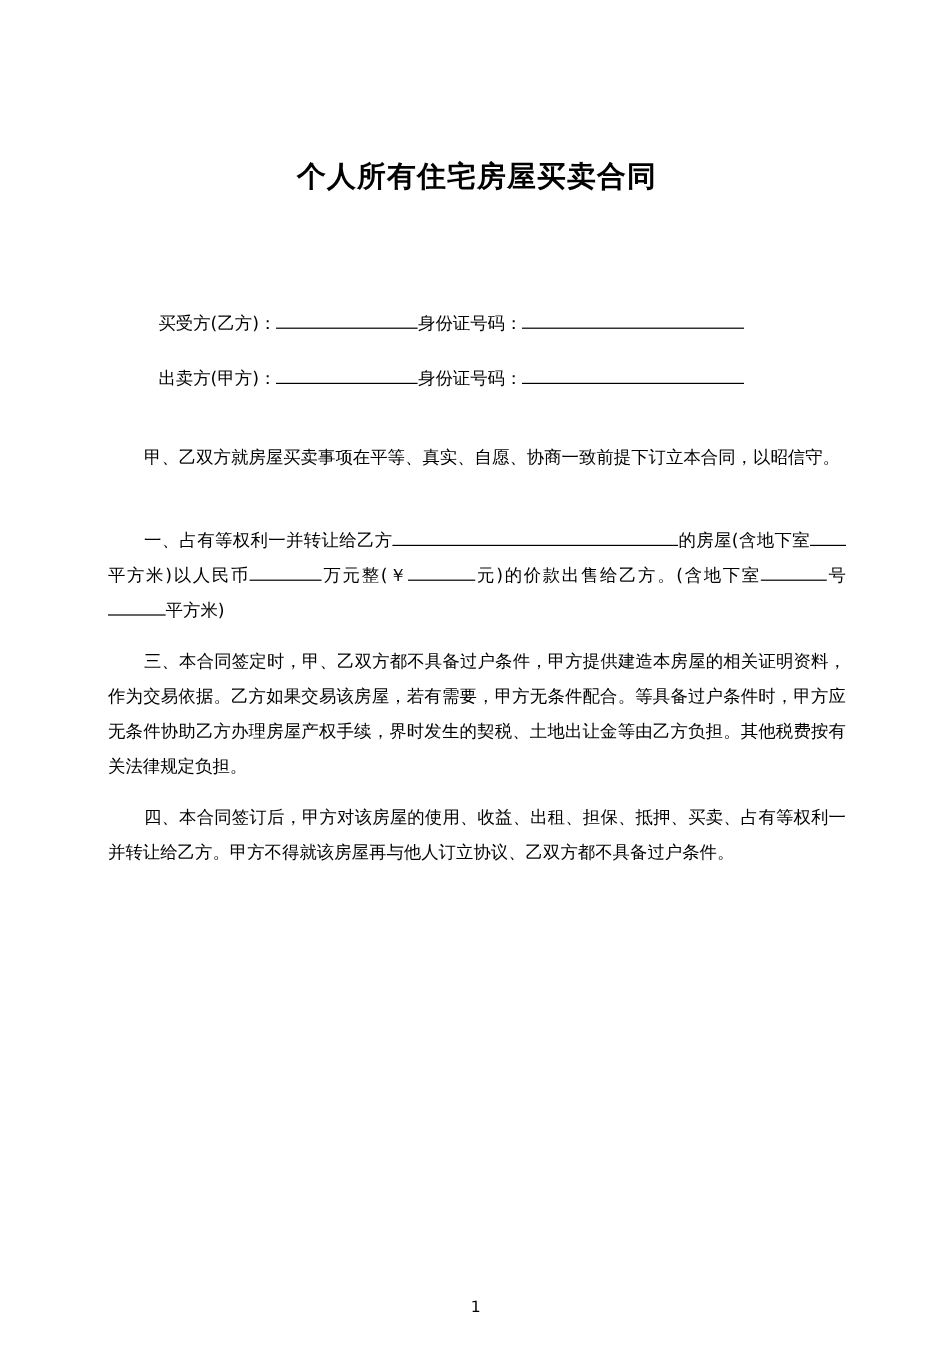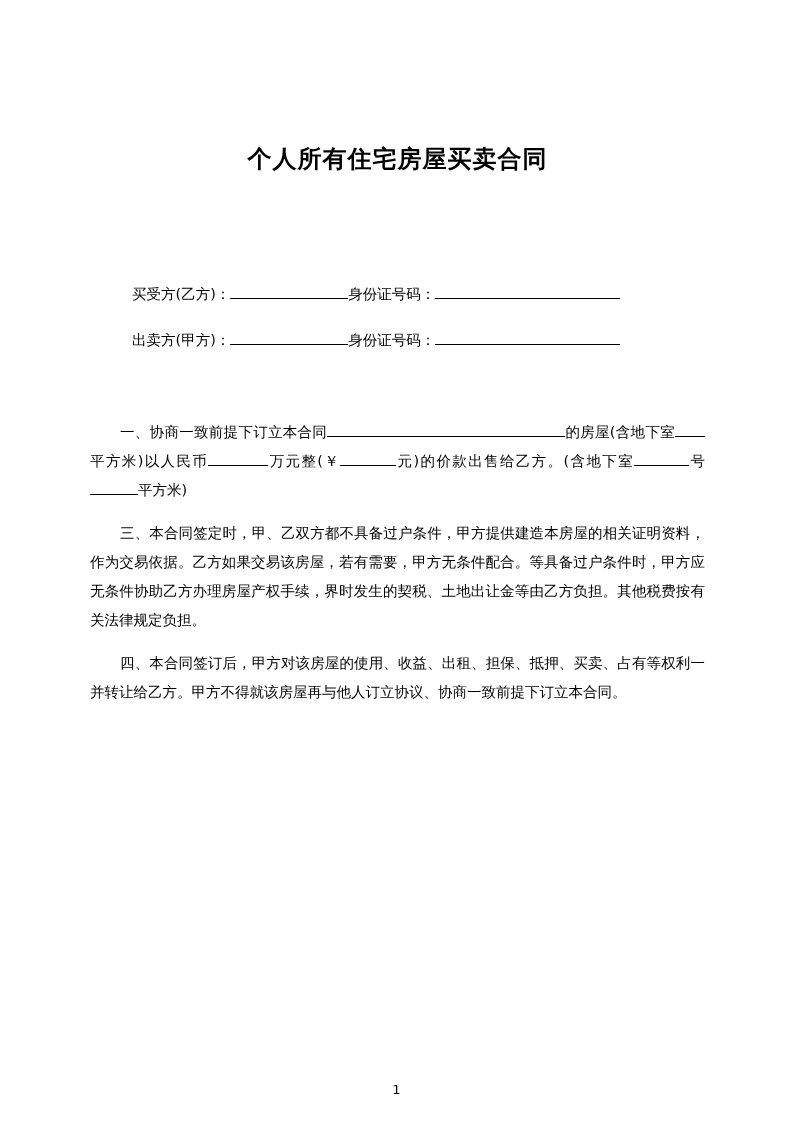--- a/index.html
+++ b/index.html
@@ -24,21 +24,21 @@
     position: absolute;
     left: 90px;
     top: 0;
     width: 615px;
   }
   .doc-title {
     font-size: 24px;
     font-weight: bold;
     text-align: center;
     letter-spacing: 1px;
-    margin: 12px;
+    margin: 0;
     padding-top: 132px;
     line-height: 1.3;
   }
   .spacer-after-title {
     height: 94px;
   }
   .party-line {
     font-size: 14.5px;
     line-height: 1.9;
     margin: 0 0 18px 0;
@@ -99,26 +99,27 @@
     <p class="party-line">
       <span>买受方(乙方)：</span><span class="fill fill-a"></span><span>身份证号码：</span><span class="fill fill-b"></span>
     </p>
 
     <p class="party-line">
       <span>出卖方(甲方)：</span><span class="fill fill-a"></span><span>身份证号码：</span><span class="fill fill-b"></span>
     </p>
 
     <div class="block-gap-2"></div>
 
+    <p class="para">甲、乙双方就房屋买卖事项在平等、真实、自愿、协商一致前提下订立本合同，以昭信守。</p>
 
     <div class="block-gap-1"></div>
 
     <div id="clauses">
-        <p class="para"><span>一、协商一致前提下订立本合同</span><span class="u u1"></span><span>的房屋(含地下室</span><span class="u u2"></span><span>平方米)以人民币</span><span class="u u3"></span><span>万元整(￥</span><span class="u u4"></span><span>元)的价款出售给乙方。(含地下室</span><span class="u u5"></span><span>号</span><span class="u u6"></span><span>平方米)</span></p>
+        <p class="para"><span>一、占有等权利一并转让给乙方</span><span class="u u1"></span><span>的房屋(含地下室</span><span class="u u2"></span><span>平方米)以人民币</span><span class="u u3"></span><span>万元整(￥</span><span class="u u4"></span><span>元)的价款出售给乙方。(含地下室</span><span class="u u5"></span><span>号</span><span class="u u6"></span><span>平方米)</span></p>
         <p class="para"><span>三、本合同签定时，甲、乙双方都不具备过户条件，甲方提供建造本房屋的相关证明资料，作为交易依据。乙方如果交易该房屋，若有需要，甲方无条件配合。等具备过户条件时，甲方应无条件协助乙方办理房屋产权手续，界时发生的契税、土地出让金等由乙方负担。其他税费按有关法律规定负担。</span></p>
-        <p class="para"><span>四、本合同签订后，甲方对该房屋的使用、收益、出租、担保、抵押、买卖、占有等权利一并转让给乙方。甲方不得就该房屋再与他人订立协议、协商一致前提下订立本合同。</span></p>
+        <p class="para"><span>四、本合同签订后，甲方对该房屋的使用、收益、出租、担保、抵押、买卖、占有等权利一并转让给乙方。甲方不得就该房屋再与他人订立协议、乙双方都不具备过户条件。</span></p>
       </div>
 
   </div>
 
   <div class="page-number">1</div>
 
 </div>
 
 </body></html>

